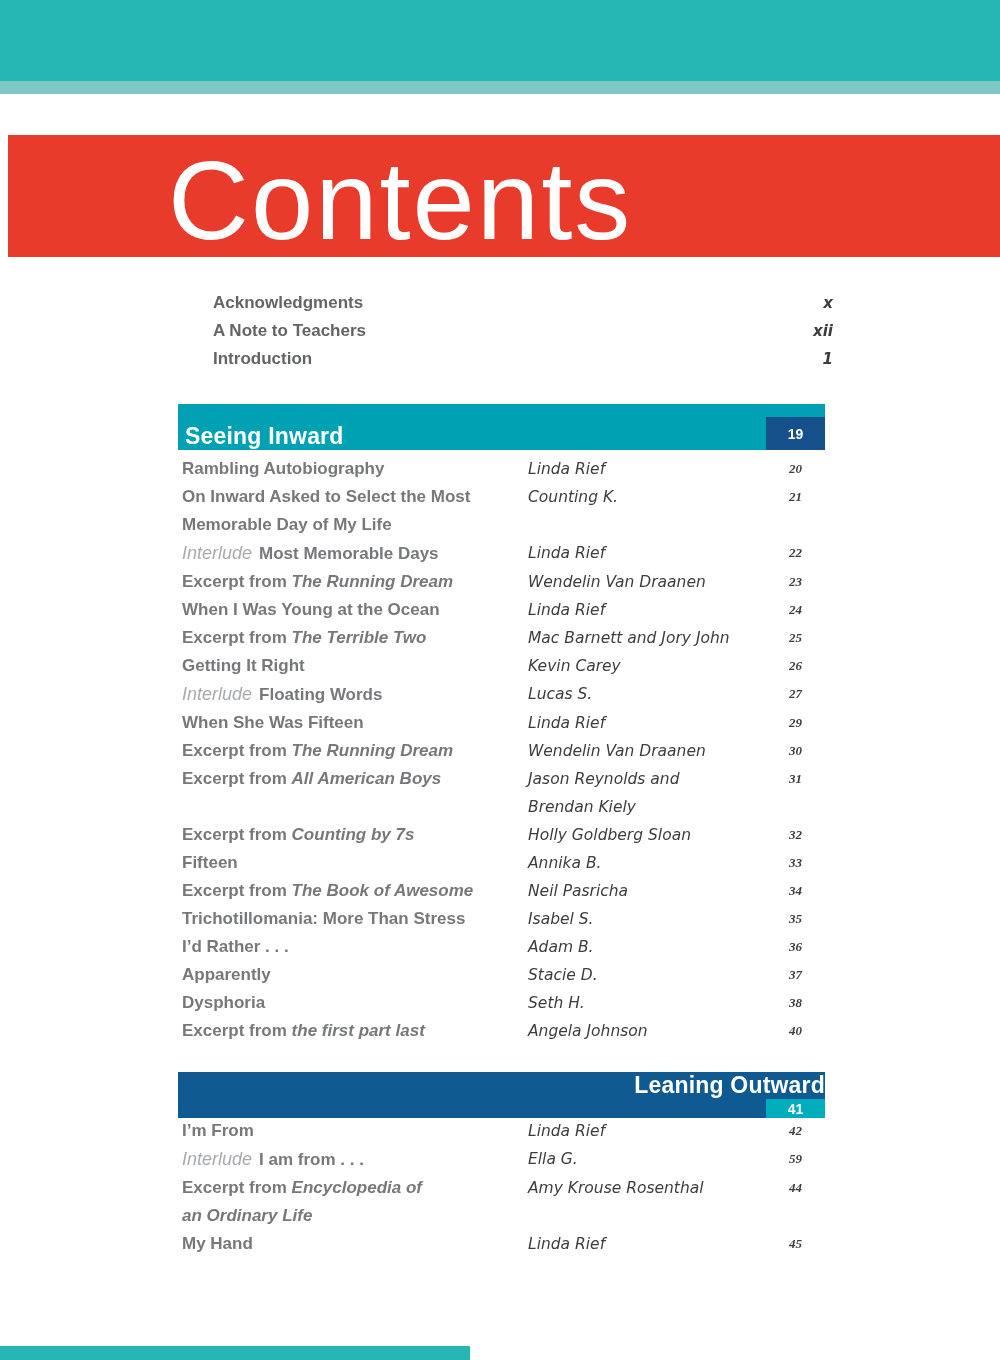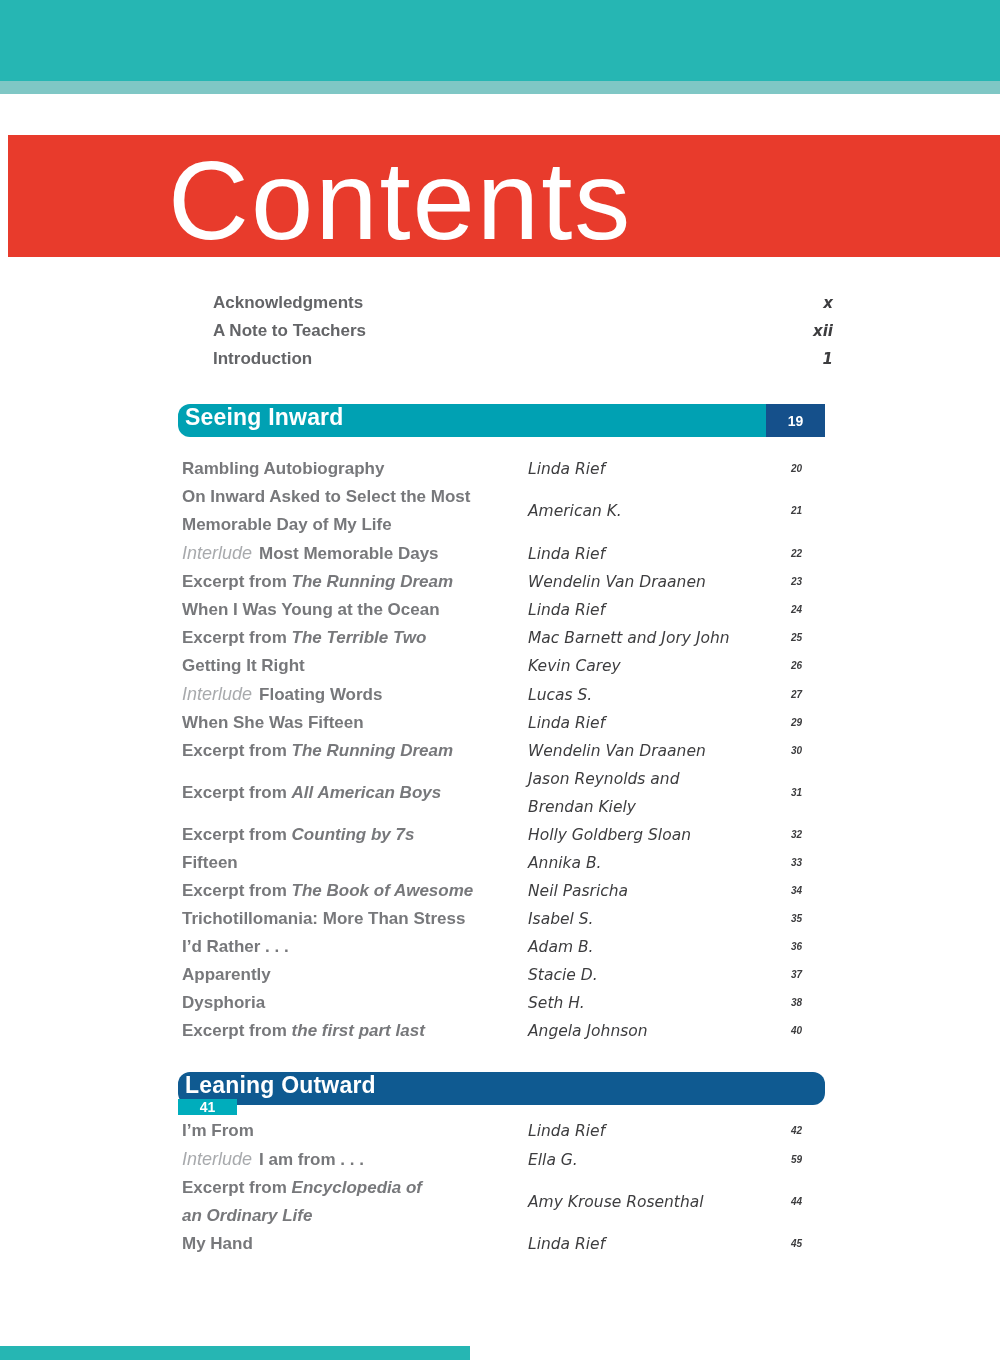--- a/index.html
+++ b/index.html
@@ -28,58 +28,58 @@
 
   
   .front-matter { position: absolute; left: 182px; top: 289px; width: 620px; margin-left: 31px; }
   .fm-row { display: flex; line-height: 28px; }
   .fm-title { flex: 1; font-weight: 700; font-size: 17px; color: #636467; }
   .fm-page  { flex: 0 0 60px; text-align: right; font-size: 15px; font-weight: 700;
               font-style: italic; color: #3d3d3f; font-family: "DejaVu Sans", sans-serif; }
 
   
   .section-bar {
-    position: absolute; left: 178px; width: 647px; height: 33px;
-    display: flex; align-items: flex-start; border-radius: 12px;
+    position: absolute; left: 178px; width: 647px; height: 46px;
+    display: flex; align-items: flex-end;
   }
   .section-bar .bar-label {
     flex: 1; color: #ffffff; font-size: 23px; font-weight: 600;
     padding-left: 7px; letter-spacing: 0.2px;
   }
   .section-bar .bar-num {
     width: 59px; height: 33px; display: flex; align-items: center; justify-content: center;
     color: #ffffff; font-size: 14px; font-weight: 700;
   }
   #section-bar-0 { top: 404px; }
   #section-bar-1 { top: 1072px; flex-direction: column; }
 
   
   .entries { position: absolute; left: 182px; width: 620px; }
   #entries-0 { top: 455px; }
   #entries-1 { top: 1117px; }
-  .entry-row { display: flex; align-items: center; }
+  .entry-row { display: flex; align-items: flex-start; }
   .entry-title {
     flex: 0 0 346px; padding-right: 14px;
     font-size: 17px; line-height: 28px; color: #77787b; font-weight: 700;
   }
   .entry-title .part { white-space: pre-wrap; }
   .entry-title .part.plain  { font-weight: 700; color: #77787b; }
   .entry-title .part.italic { font-weight: 700; font-style: italic; color: #77787b; }
   .entry-title .part.interlude {
     font-weight: 400; font-style: italic; font-size: 18px; color: #a8aaad;
     margin-right: 7px;
   }
   .entry-author {
     flex: 1; font-size: 15.5px; line-height: 28px; font-style: italic; color: #3d3d3f;
     font-family: "DejaVu Sans", sans-serif; white-space: pre-line;
   }
   .entry-page {
-    flex: 0 0 60px; text-align: right; font-size: 10px; line-height: 28px;
+    flex: 0 0 60px; text-align: right; font-size: 13px; line-height: 28px;
     font-weight: 700; font-style: italic; color: #3d3d3f;
-    font-family: Liberation Sans, sans-serif;
+    font-family: Liberation Serif, serif;
   }
 
   
   .bottom-bar { position: absolute; left: 0; top: 1346px; width: 470px; height: 14px; }
 </style>
 </head>
 <body>
 
 <div class="page">
 
@@ -111,21 +111,21 @@
   </div>
   <div class="entries" id="entries-0">
       <div class="entry-row">
         <div class="entry-title"><span class="part plain">Rambling Autobiography</span></div>
         <div class="entry-author">Linda Rief</div>
         <div class="entry-page">20</div>
       </div>
       <div class="entry-row">
         <div class="entry-title"><span class="part plain">On Inward Asked to Select the Most
 Memorable Day of My Life</span></div>
-        <div class="entry-author">American K.</div>
+        <div class="entry-author">Counting K.</div>
         <div class="entry-page">21</div>
       </div>
       <div class="entry-row">
         <div class="entry-title"><span class="part interlude">Interlude</span><span class="part plain">Most Memorable Days</span></div>
         <div class="entry-author">Linda Rief</div>
         <div class="entry-page">22</div>
       </div>
       <div class="entry-row">
         <div class="entry-title"><span class="part plain">Excerpt from </span><span class="part italic">The Running Dream</span></div>
         <div class="entry-author">Wendelin Van Draanen</div>

